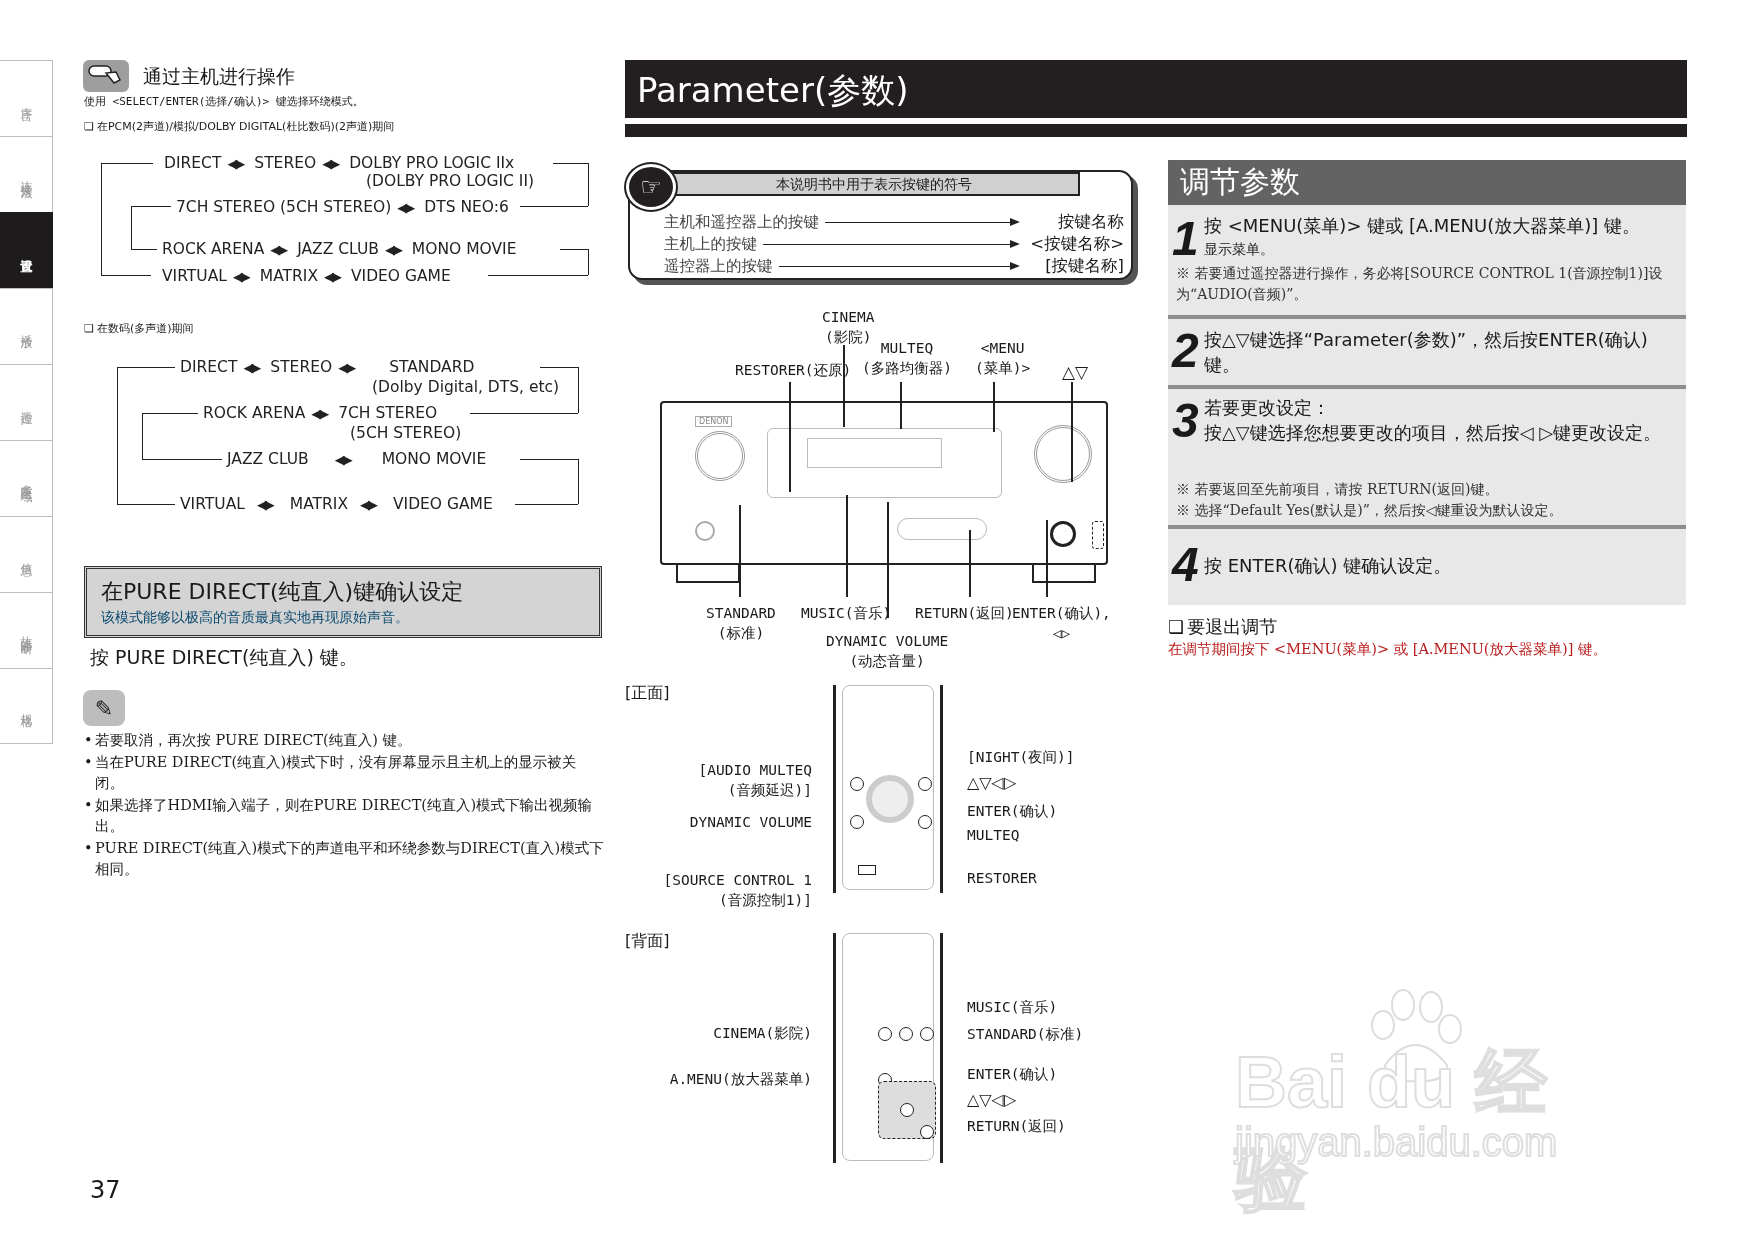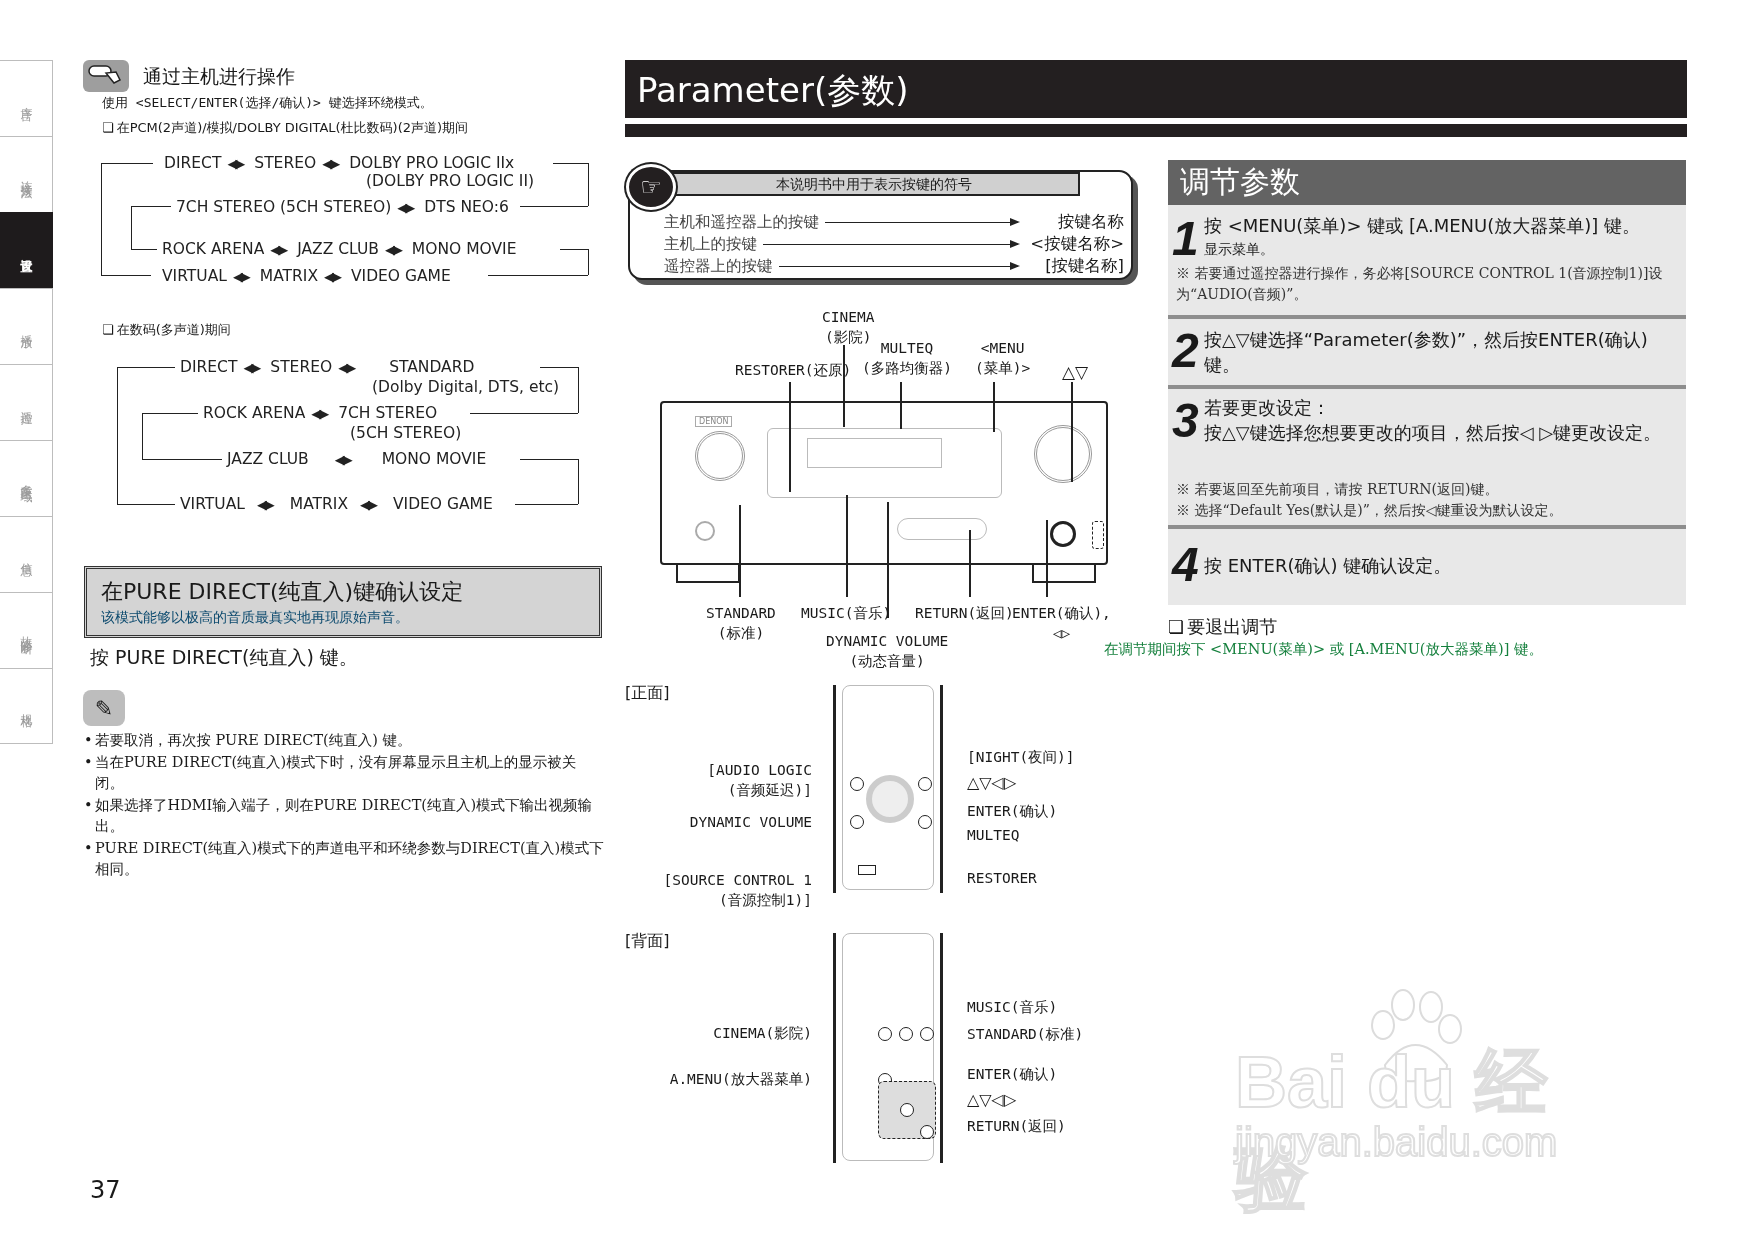--- a/index.html
+++ b/index.html
@@ -15,21 +15,21 @@
               display: flex; align-items: center; justify-content: center; background: #fff; cursor: pointer; }
   .side-tab span { writing-mode: vertical-rl; font-size: 12px; color: #9a9a9a; letter-spacing: 2px; }
   .side-tab.active { background: #1e1b1c; border-color: #1e1b1c; }
   .side-tab.active span { color: #ffffff; font-weight: bold; }
   .side-tab:last-child { border-bottom: 1px solid #bdbdbd; }
 
   
   .hand-icon { left: 83px; top: 60px; width: 46px; height: 32px; background: #9e9e9e; border-radius: 6px;
                display:flex; align-items:center; justify-content:center; }
   .sec-title { font-size: 19px; }
-  .small { font-size: 13px; margin-left: 18px; }
+  .small { font-size: 11px; }
   .check::before { content: "❏"; margin-right: 3px; }
 
   .flow { position: absolute; font-size: 15.5px; color: #222; white-space: nowrap; }
   .flow .arr { font-size: 13px; margin: 0 6px; letter-spacing: -2px; }
   .line { position: absolute; background: #222; }
 
   .pure-box { left: 84px; top: 566px; width: 518px; height: 72px; background: #d4d4d4; border: 3px double #333;
               padding: 8px 14px; }
   .pure-title { font-size: 22px; }
   .pure-sub { font-size: 14px; color: #0c4a6e; margin-top: 2px; }
@@ -72,21 +72,21 @@
   
   .adjust-head { left: 1168px; top: 160px; width: 518px; height: 45px; background: #636363; color: #fff;
                  font-size: 30px; padding: 2px 12px; }
   .step { position: absolute; left: 1168px; width: 518px; background: #e8e8e8; border-top: 4px solid #8e8e8e; }
   .step-num { position: absolute; left: 4px; font-size: 48px; font-weight: bold; font-style: italic;
               font-family: "Liberation Sans", sans-serif; }
   .step-text { position: absolute; left: 36px; right: 8px; font-size: 18px; line-height: 25px; }
   .step-note { position: absolute; left: 8px; right: 8px; font-size: 14px; line-height: 21px; color: #333; }
 
   .exit-title { left: 1168px; top: 615px; font-size: 18px; }
-  .exit-text { left: 1104px; top: 640px; font-size: 14.5px; color: #15803d; }
+  .exit-text { left: 1168px; top: 640px; font-size: 14.5px; color: #b91c1c; }
 
   .watermark { left: 1235px; top: 985px; width: 360px; height: 180px; color: #f2f2f2; }
   .wm-text { position: absolute; font-size: 72px; font-weight: bold; color: #ffffff;
              -webkit-text-stroke: 2px #dedede; font-family: "Liberation Sans", sans-serif; }
 </style>
 </head>
 <body>
 
 <nav class="sidebar">
   <div class="side-tab">
@@ -298,21 +298,21 @@
 <div class="remote" style="left:833px; top:685px; width:110px; height:208px;">
   <div class="remote-inner" style="left:6px; top:0; width:92px; height:205px;"></div>
   <div class="abs" style="left:30px; top:90px; width:48px; height:48px; border:6px solid #ccc; border-radius:50%; background:#eee;"></div>
   <div class="rbtn" style="left:14px; top:92px;"></div>
   <div class="rbtn" style="left:82px; top:92px;"></div>
   <div class="rbtn" style="left:14px; top:130px;"></div>
   <div class="rbtn" style="left:82px; top:130px;"></div>
   <div class="abs" style="left:22px; top:180px; width:18px; height:10px; border:1.5px solid #222;"></div>
 </div>
 <div class="callout r mono" style="left:680px; top:760px; width:132px;">
-  <div>[AUDIO LOGIC</div>
+  <div>[AUDIO MULTEQ</div>
     <div>(音频延迟)]</div>
 </div>
 <div class="callout r mono" style="left:660px; top:812px; width:152px;">DYNAMIC VOLUME</div>
 <div class="callout r mono" style="left:640px; top:870px; width:172px;">
   <div>[SOURCE CONTROL 1</div>
     <div>(音源控制1)]</div>
 </div>
 <div class="callout mono" style="left:967px; top:747px;">[NIGHT(夜间)]</div>
 <div class="callout" style="left:967px; top:773px; font-size:16px;">△▽◁▷</div>
 <div class="callout mono" style="left:967px; top:801px;">ENTER(确认)</div>

